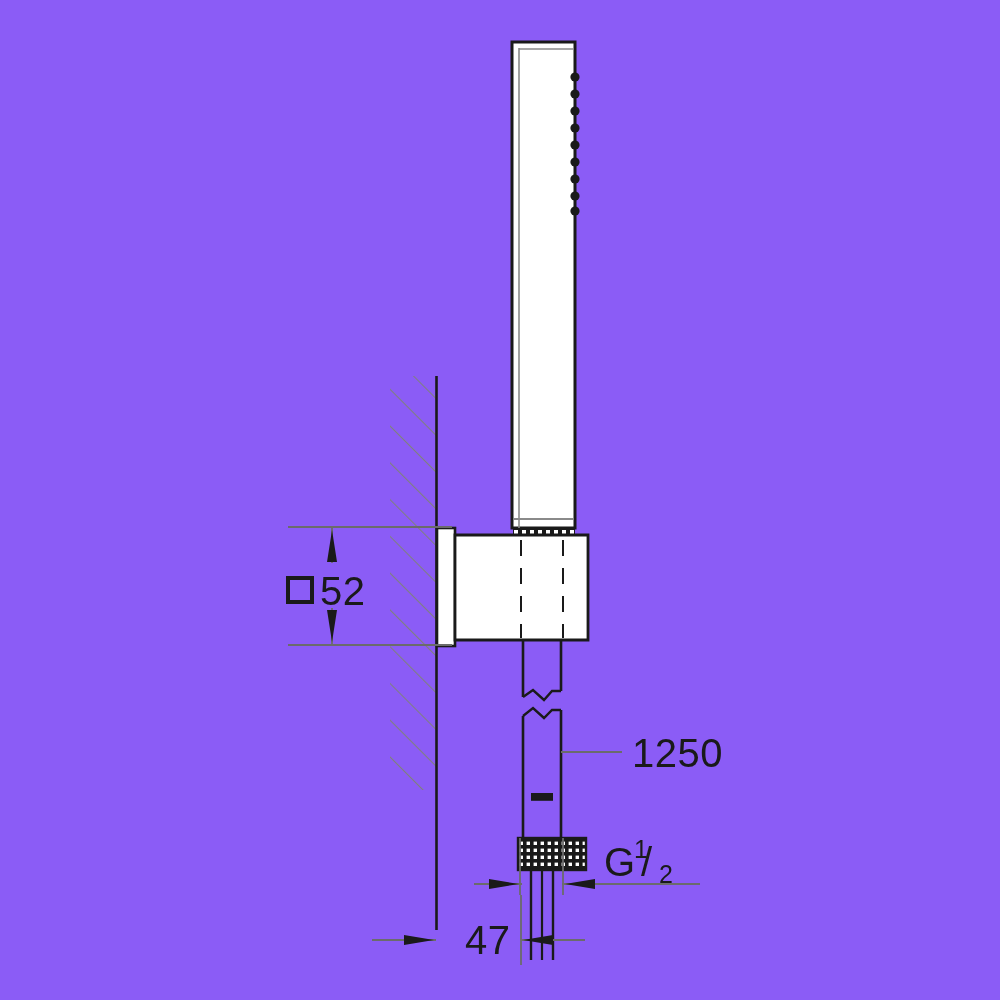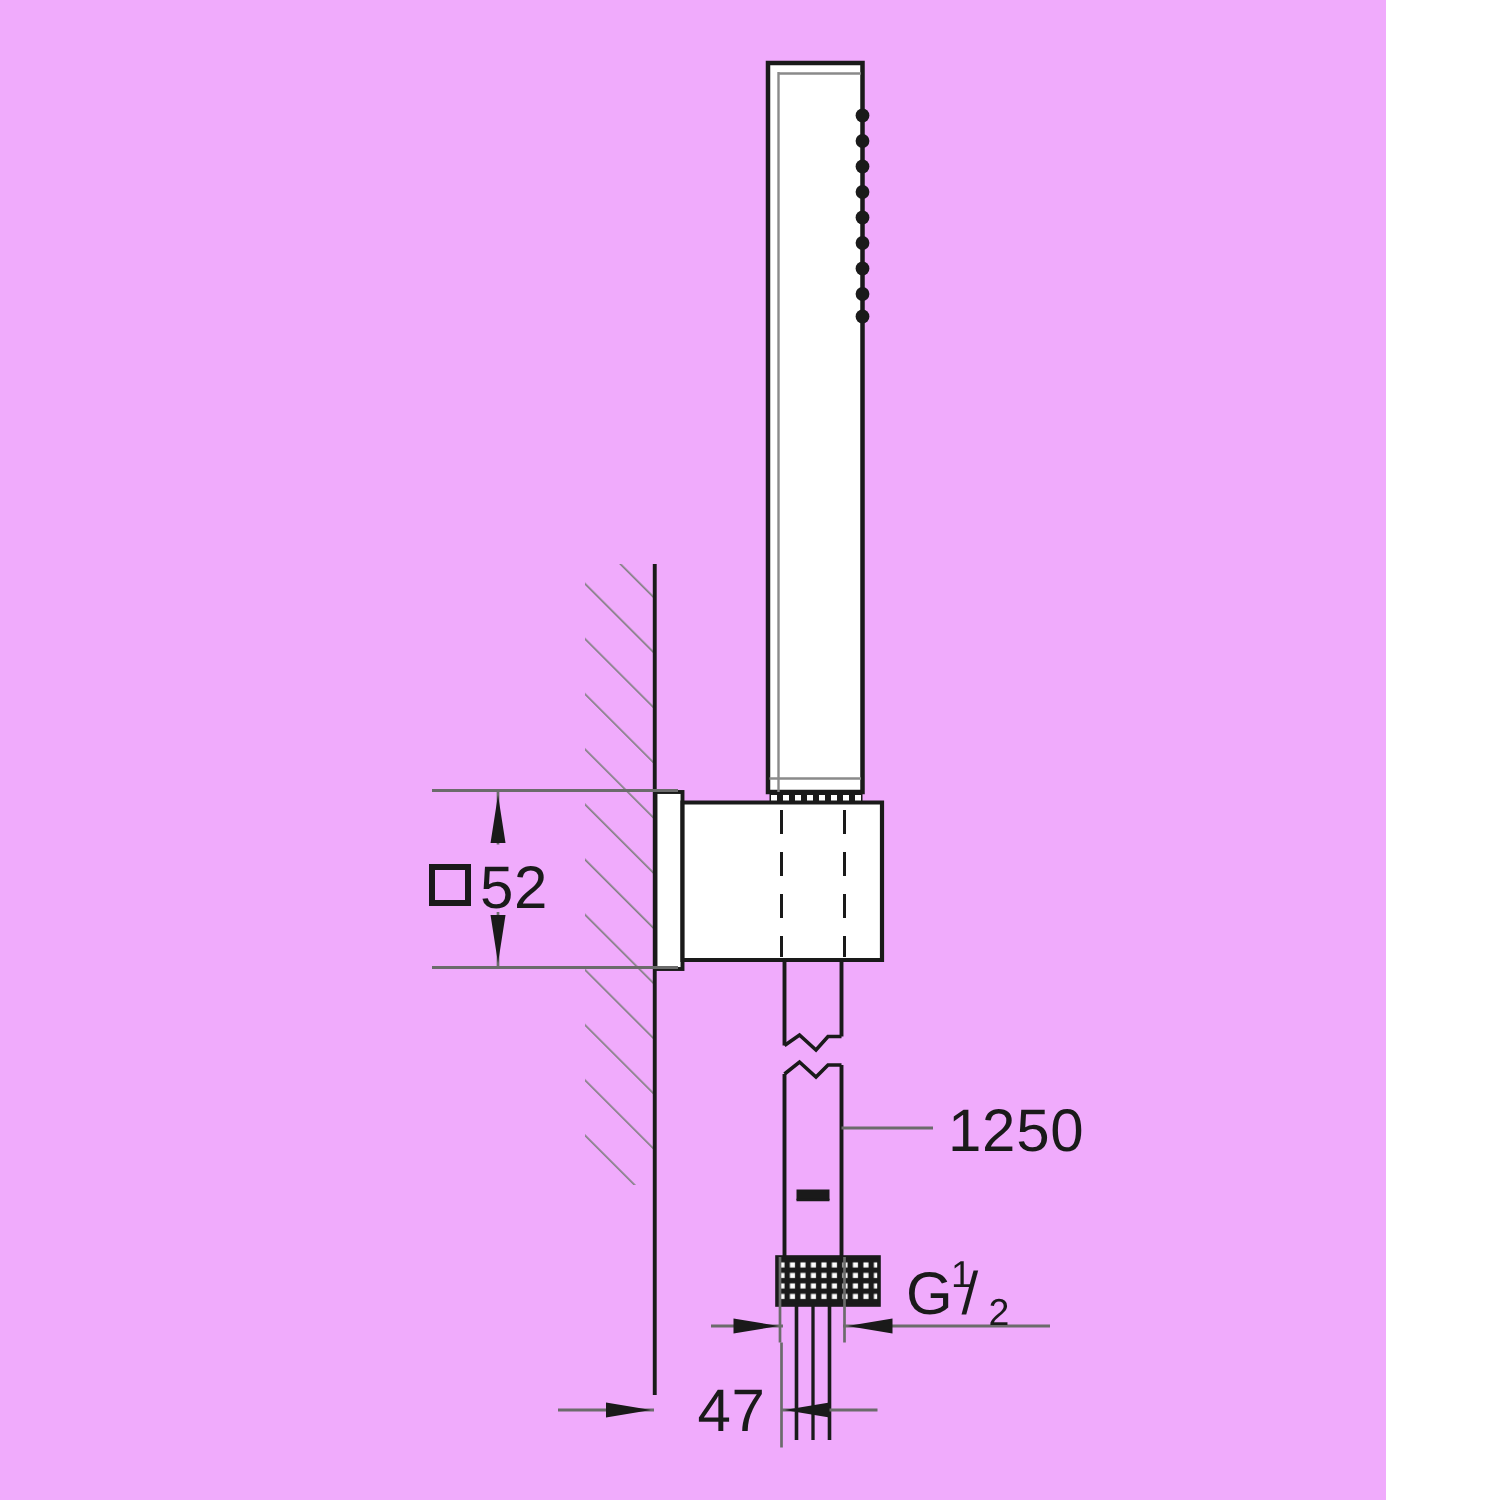--- a/index.html
+++ b/index.html
@@ -5,23 +5,23 @@
   html, body {
     margin: 0;
     padding: 0;
     background: #ffffff;
   }
   body {
     font-family: "Liberation Sans", sans-serif;
   }
   #canvas {
     position: relative;
-    width: 924px;
+    width: 1000px;
     height: 1000px;
-    background: #f0abfc;
+    background: #8b5cf6;
     overflow: hidden;
   }
   svg#drawing {
     position: absolute;
     left: 0;
     top: 0;
     width: 1000px;
     height: 1000px;
     display: block;
   }

